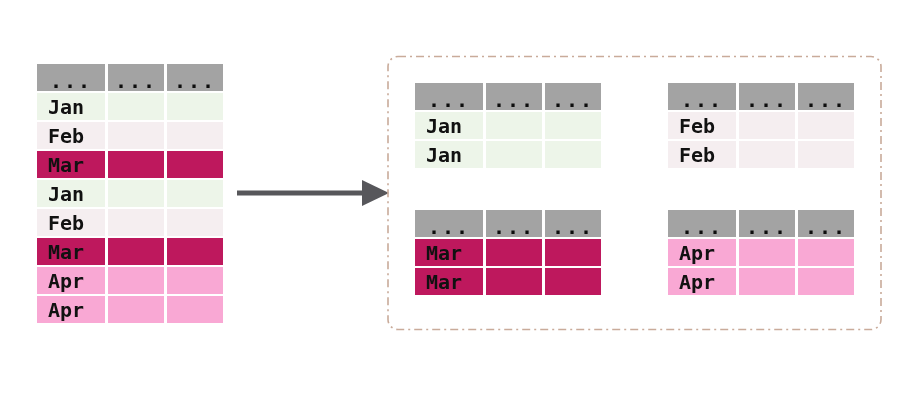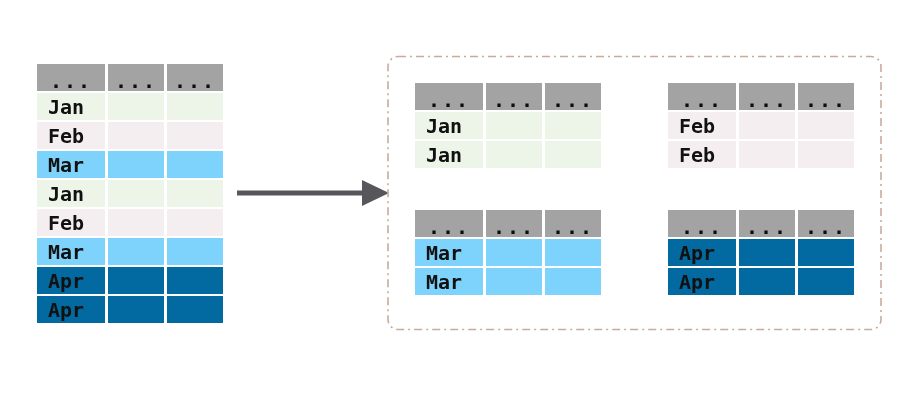--- a/index.html
+++ b/index.html
@@ -12,22 +12,22 @@
   .tbl { position:absolute; display:grid; grid-template-columns:68px 56px 56px; gap:2px 3px; }
   .cell { height:27px; display:flex; align-items:center; }
   .hdr {
     background:#a3a3a3; justify-content:center;
     font-weight:bold; font-size:20px; letter-spacing:2px;
     padding-top:6px; color:#0d0d0d;
   }
   .lbl { font-weight:bold; font-size:20px; padding-left:11px; }
   .bg-green { background:#edf5e9; }
   .bg-pink  { background:#f5eef0; }
-  .bg-blue  { background:#7dd3fc; }
-  .bg-cream { background:#0369a1; }
+  .bg-blue  { background:#be185d; }
+  .bg-cream { background:#f9a8d4; }
   .arrow { position:absolute; left:235px; top:177px; }
   .groupbox { position:absolute; left:386px; top:55px; }
   
   #src { left:37px;  top:64px; }
   #g0  { left:415px; top:83px; }
   #g1  { left:668px; top:83px; }
   #g2  { left:415px; top:210px; }
   #g3  { left:668px; top:210px; }
 </style>
 </head>

